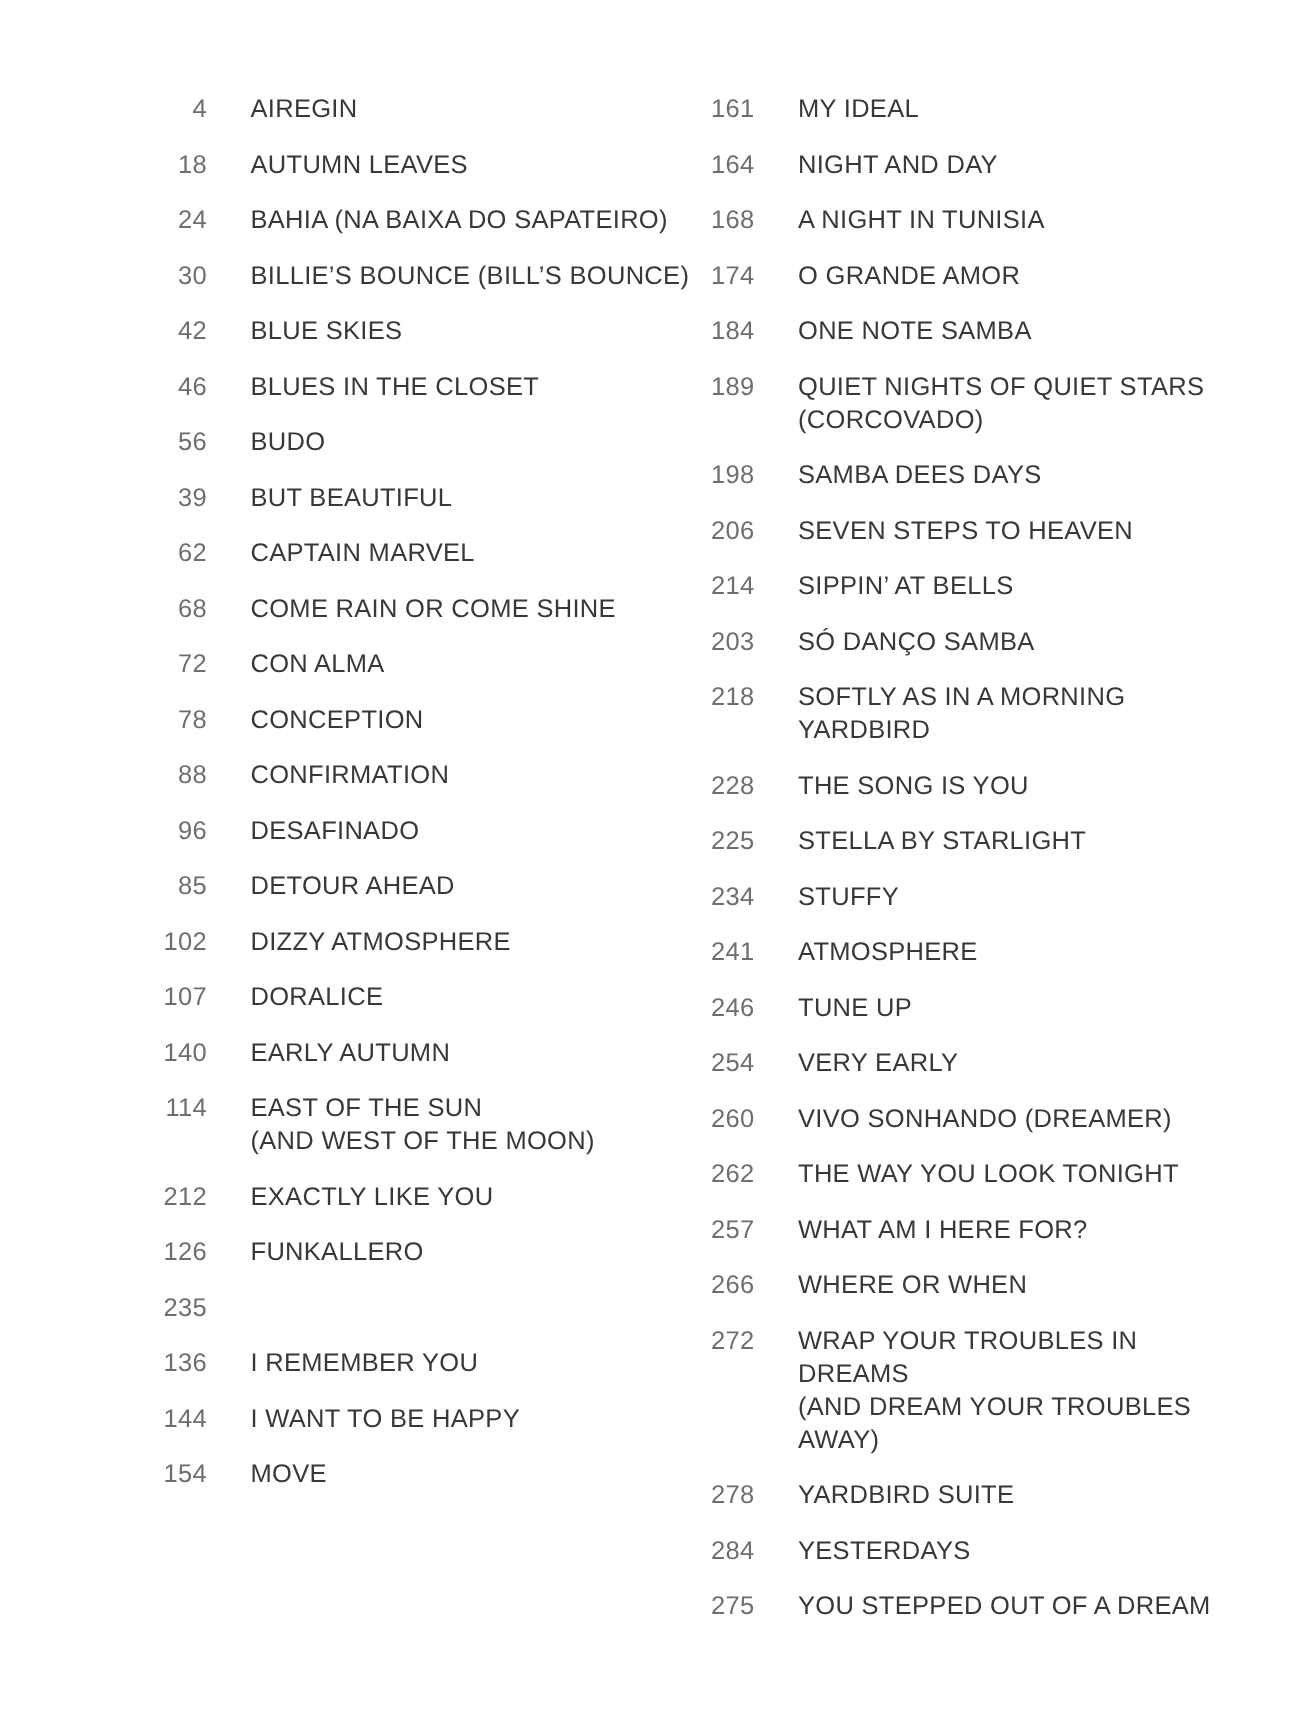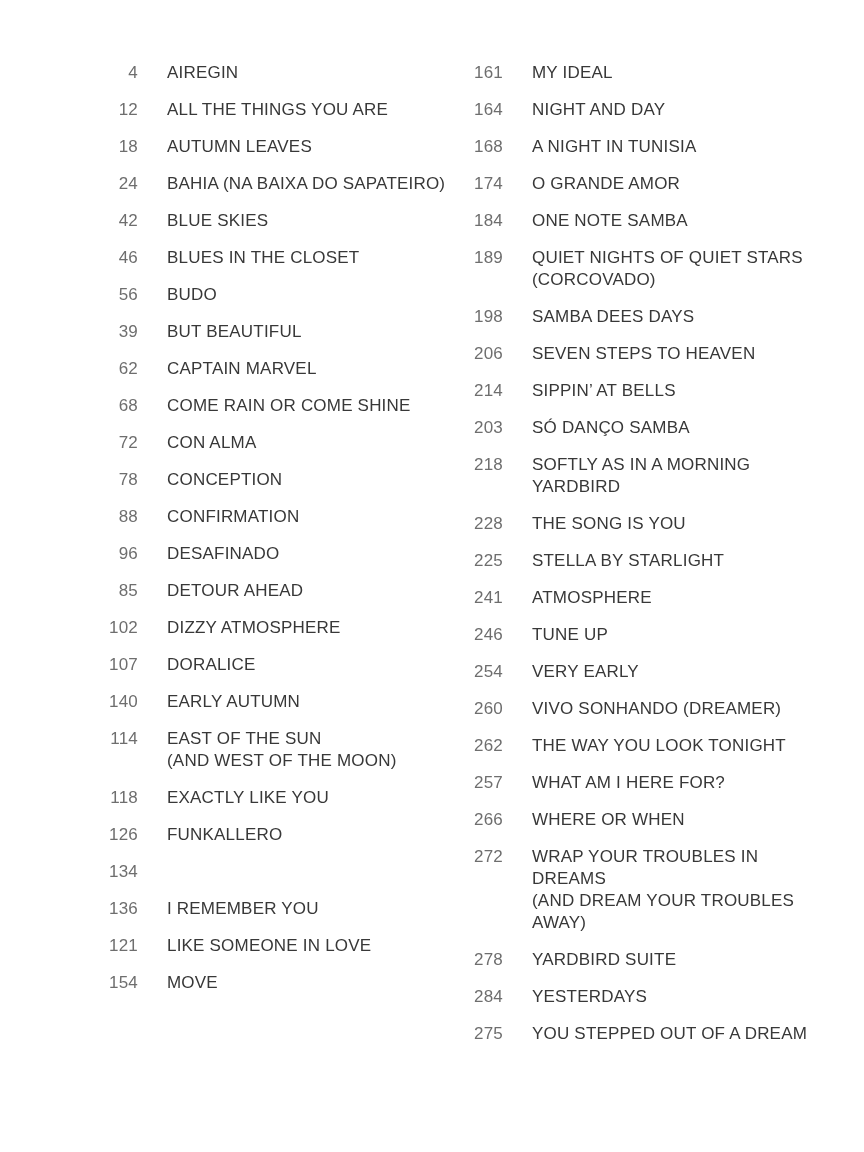--- a/index.html
+++ b/index.html
@@ -51,30 +51,30 @@
 <body>
 
 <div class="page" style="--page-bg: #ffffff; --num-color: #6e6e6e; --title-color: #383838;">
   <div class="toc">
     <div class="col">
         <div class="entry">
           <span class="num">4</span>
           <span class="title">AIREGIN</span>
         </div>
         <div class="entry">
-          <span class="num">12</span>
-          <span class="title">ALL THE THINGS YOU ARE</span>
-        </div>
-        <div class="entry">
           <span class="num">18</span>
           <span class="title">AUTUMN LEAVES</span>
         </div>
         <div class="entry">
           <span class="num">24</span>
           <span class="title">BAHIA (NA BAIXA DO SAPATEIRO)</span>
+        </div>
+        <div class="entry">
+          <span class="num">30</span>
+          <span class="title">BILLIE’S BOUNCE (BILL’S BOUNCE)</span>
         </div>
         <div class="entry">
           <span class="num">42</span>
           <span class="title">BLUE SKIES</span>
         </div>
         <div class="entry">
           <span class="num">46</span>
           <span class="title">BLUES IN THE CLOSET</span>
         </div>
         <div class="entry">
@@ -124,37 +124,37 @@
         <div class="entry">
           <span class="num">140</span>
           <span class="title">EARLY AUTUMN</span>
         </div>
         <div class="entry">
           <span class="num">114</span>
           <span class="title">EAST OF THE SUN
 (AND WEST OF THE MOON)</span>
         </div>
         <div class="entry">
-          <span class="num">118</span>
+          <span class="num">212</span>
           <span class="title">EXACTLY LIKE YOU</span>
         </div>
         <div class="entry">
           <span class="num">126</span>
           <span class="title">FUNKALLERO</span>
         </div>
         <div class="entry">
-          <span class="num">134</span>
+          <span class="num">235</span>
         </div>
         <div class="entry">
           <span class="num">136</span>
           <span class="title">I REMEMBER YOU</span>
         </div>
         <div class="entry">
-          <span class="num">121</span>
-          <span class="title">LIKE SOMEONE IN LOVE</span>
+          <span class="num">144</span>
+          <span class="title">I WANT TO BE HAPPY</span>
         </div>
         <div class="entry">
           <span class="num">154</span>
           <span class="title">MOVE</span>
         </div>
       </div>
     <div class="col">
         <div class="entry">
           <span class="num">161</span>
           <span class="title">MY IDEAL</span>
@@ -200,20 +200,24 @@
           <span class="num">218</span>
           <span class="title">SOFTLY AS IN A MORNING YARDBIRD</span>
         </div>
         <div class="entry">
           <span class="num">228</span>
           <span class="title">THE SONG IS YOU</span>
         </div>
         <div class="entry">
           <span class="num">225</span>
           <span class="title">STELLA BY STARLIGHT</span>
+        </div>
+        <div class="entry">
+          <span class="num">234</span>
+          <span class="title">STUFFY</span>
         </div>
         <div class="entry">
           <span class="num">241</span>
           <span class="title">ATMOSPHERE</span>
         </div>
         <div class="entry">
           <span class="num">246</span>
           <span class="title">TUNE UP</span>
         </div>
         <div class="entry">

